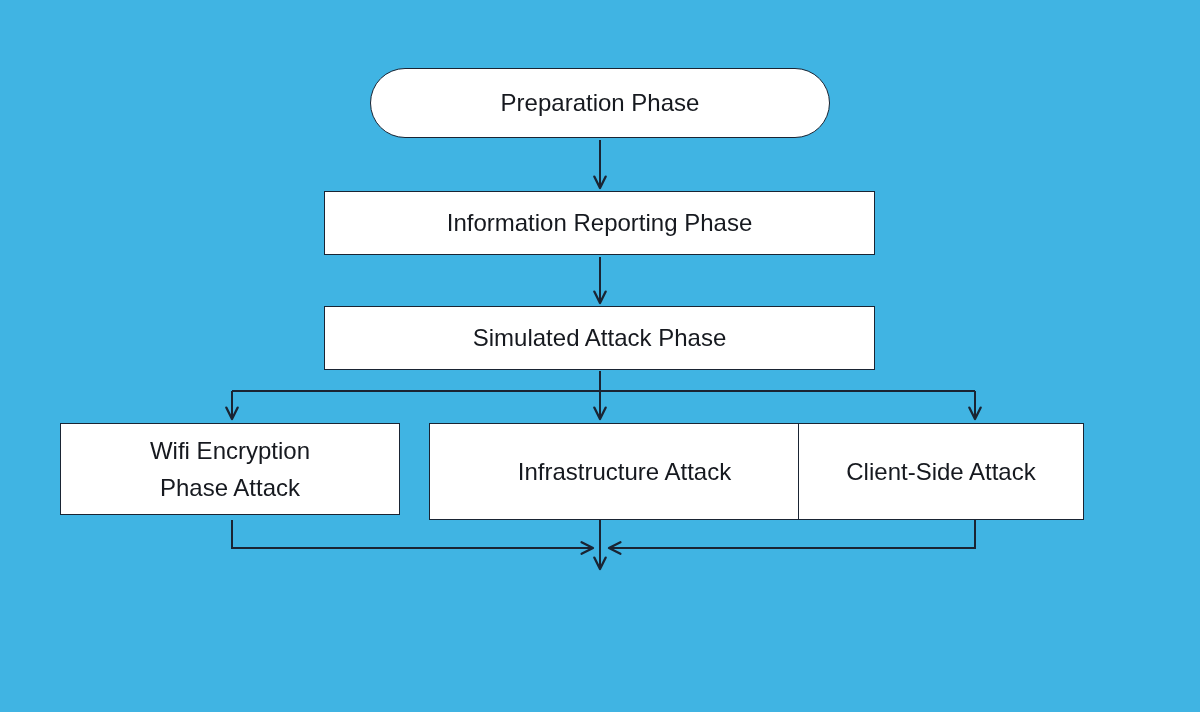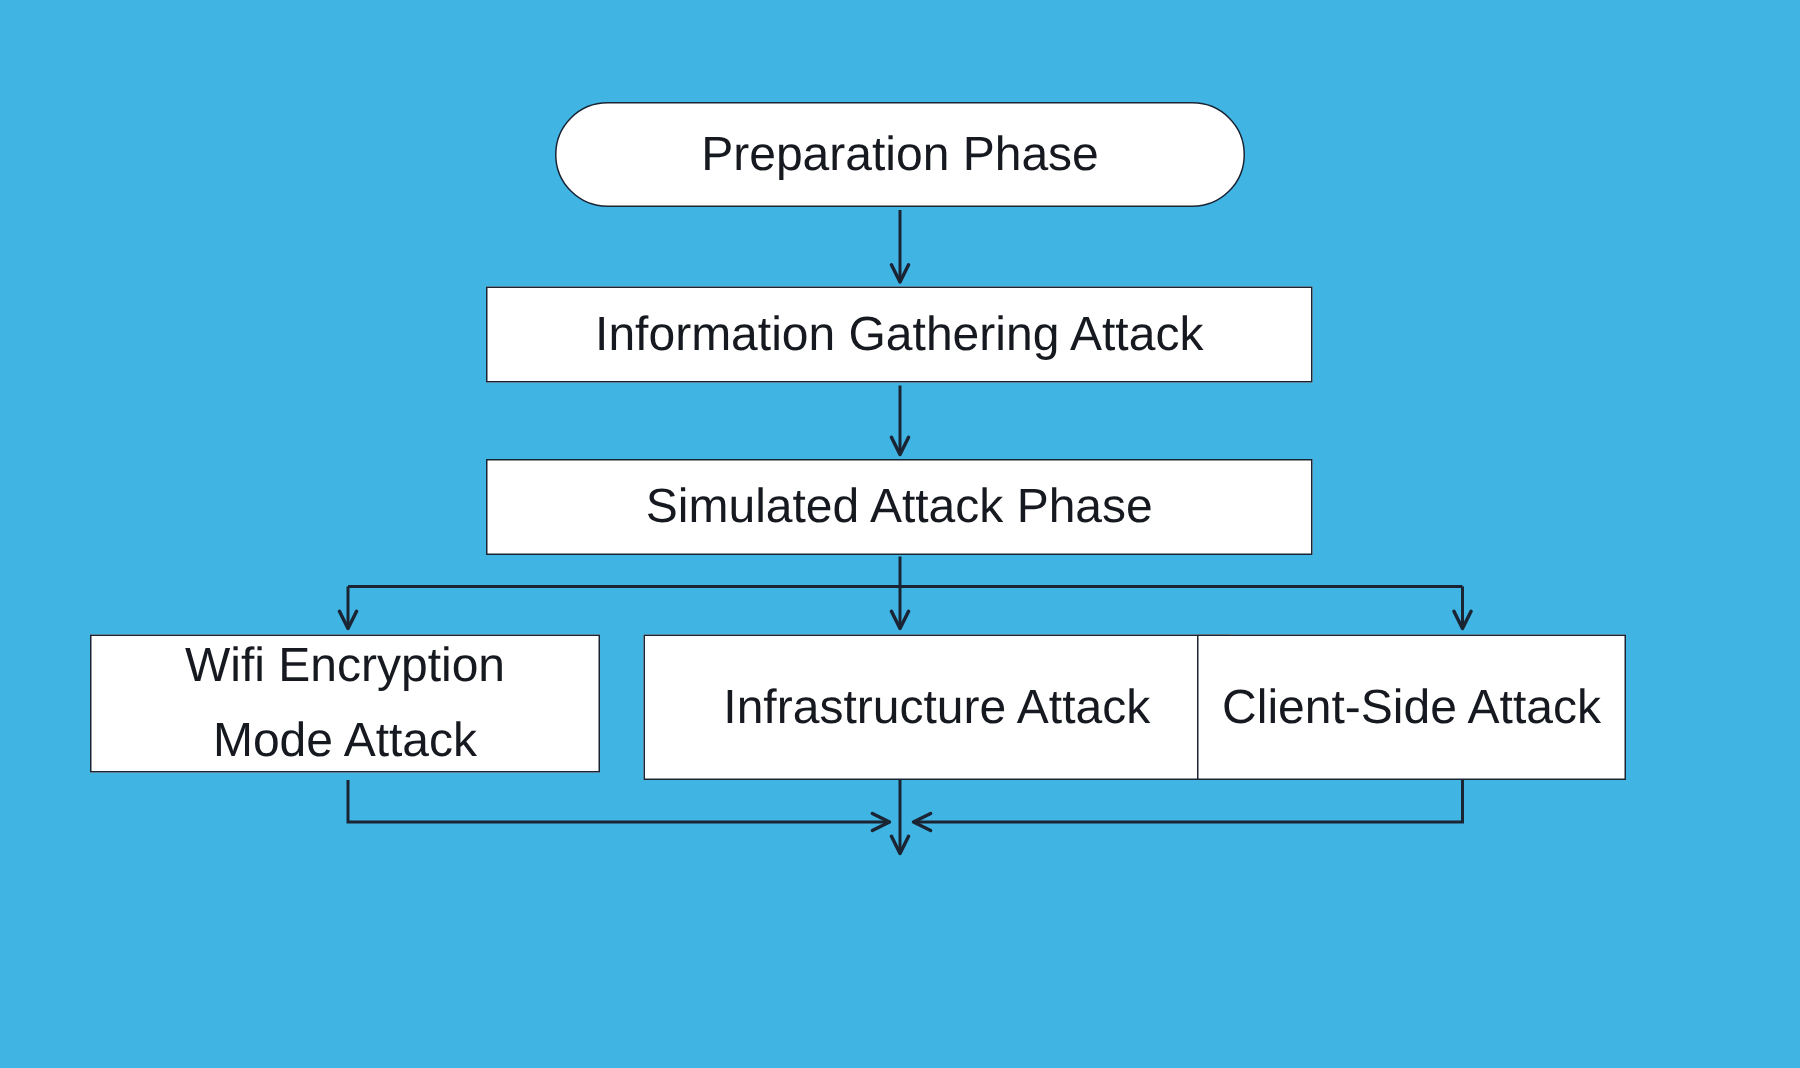--- a/index.html
+++ b/index.html
@@ -27,21 +27,21 @@
     height: 712px;
   }
   .node {
     position: absolute;
     display: flex;
     align-items: center;
     justify-content: center;
     background: var(--node-fill);
     border: 1.5px solid var(--line-color);
     color: var(--text-color);
-    font-size: 32px;
+    font-size: 24px;
     line-height: 1.55;
     text-align: center;
   }
   .node--pill { border-radius: 999px; }
   .node-label { display: block; }
 
   
   #node-preparation      { left: 370px; top:  68px; width: 460px; height: 70px; }
   #node-info-gathering   { left: 324px; top: 191px; width: 551px; height: 64px; }
   #node-simulated-attack { left: 324px; top: 306px; width: 551px; height: 64px; }
@@ -85,31 +85,31 @@
     <path class="edge" d="M975,520 V548 H609" marker-end="url(#arrow)"></path>
 
     <path class="edge" d="M600,520 V569" marker-end="url(#arrow)"></path>
   </svg>
 
   <div class="node node--pill" id="node-preparation">
     <span class="node-label">Preparation Phase</span>
   </div>
 
   <div class="node" id="node-info-gathering">
-    <span class="node-label">Information Gathering Attack</span>
+    <span class="node-label">Information Reporting Phase</span>
   </div>
 
   <div class="node" id="node-simulated-attack">
     <span class="node-label">Simulated Attack Phase</span>
   </div>
 
   <div class="node" id="node-wifi-encryption">
     <span class="node-label">
       <span class="node-label">Wifi Encryption</span>
-      <span class="node-label">Mode Attack</span>
+      <span class="node-label">Phase Attack</span>
     </span>
   </div>
 
   <div class="node" id="node-infrastructure">
     <span class="node-label">Infrastructure Attack</span>
   </div>
 
   <div class="node" id="node-client-side">
     <span class="node-label">Client-Side Attack</span>
   </div>

